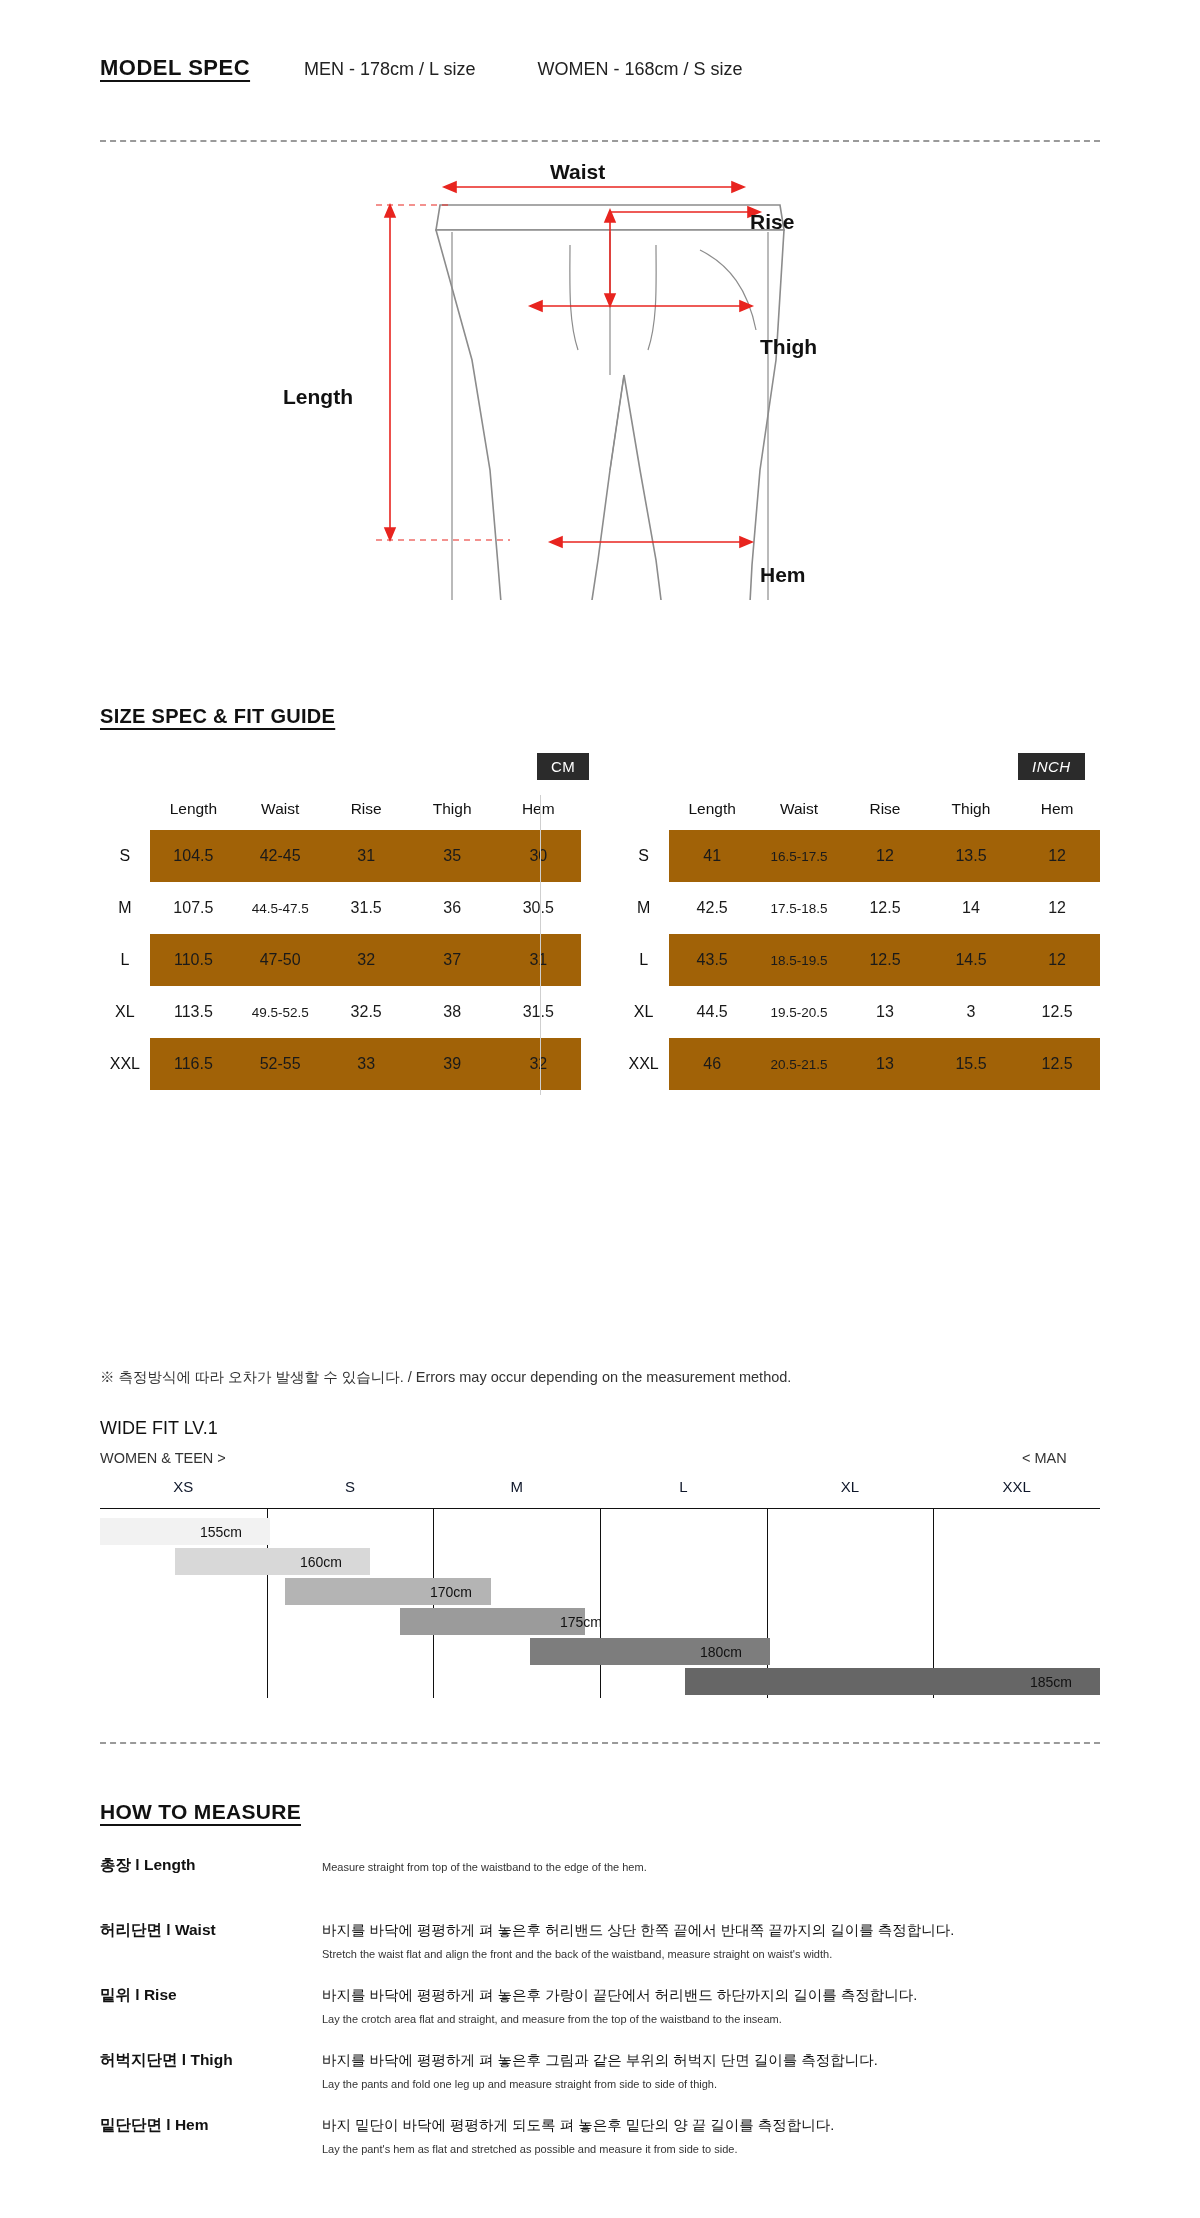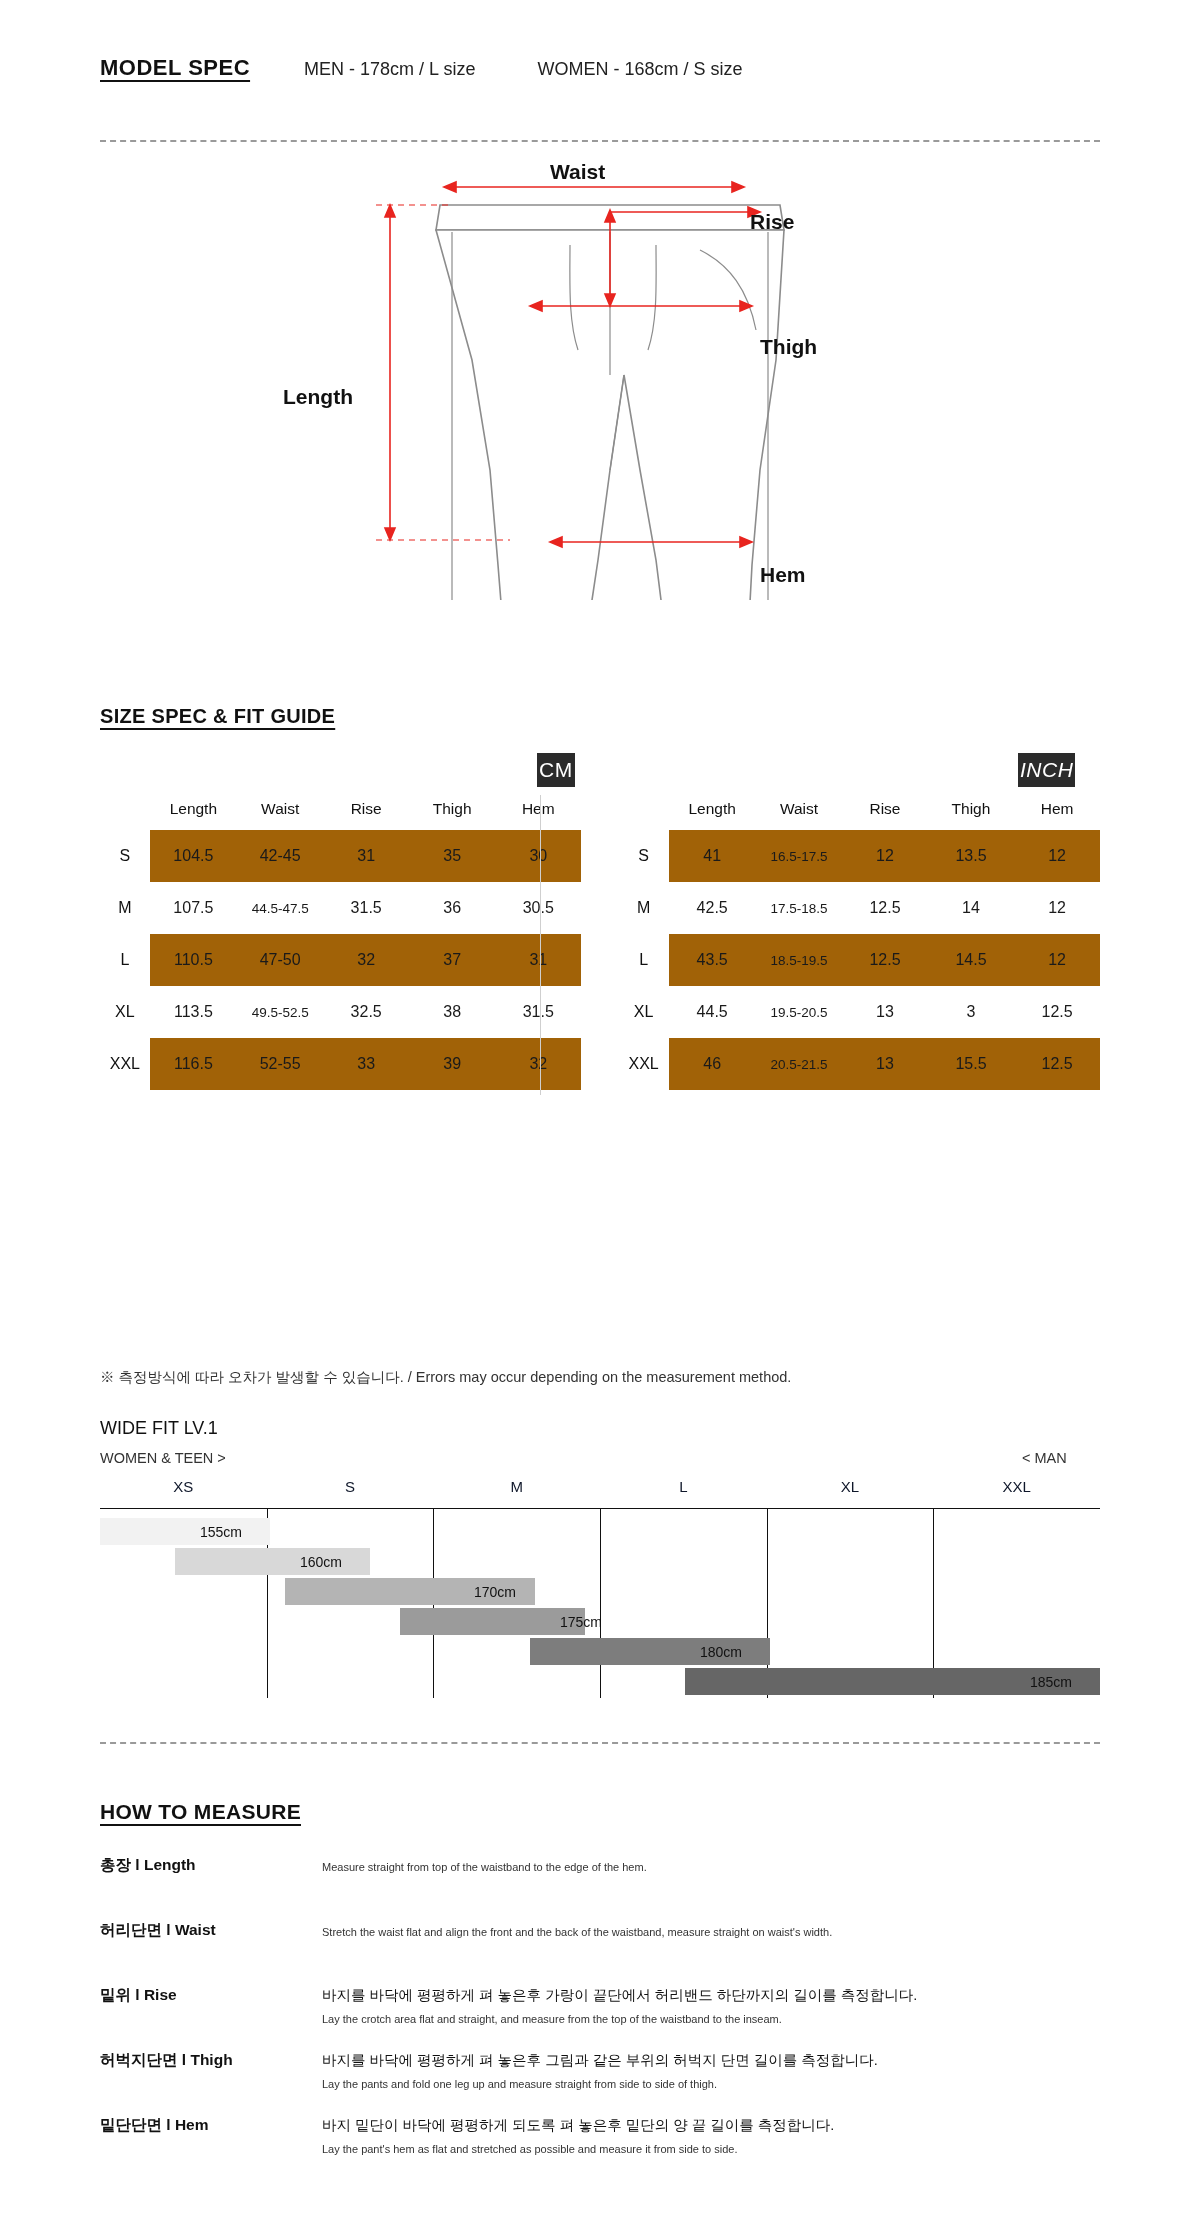--- a/index.html
+++ b/index.html
@@ -40,22 +40,22 @@
   #lbl-thigh{left:660px;top:165px;}
   #lbl-length{left:183px;top:215px;}
   #lbl-hem{left:660px;top:393px;}
 
   
   .sizespec-title{
     position:absolute;left:100px;top:705px;font-size:20px;font-weight:bold;
     text-decoration:underline;text-underline-offset:5px;letter-spacing:.3px;
   }
   .unit-badge{
-    position:absolute;background:#2b2b2b;color:#fff;font-size:21px;
-    padding:5px 2px;letter-spacing:.5px;
+    position:absolute;background:#2b2b2b;color:#fff;font-size:15px;
+    padding:5px 14px;letter-spacing:.5px;
   }
   #badge-cm{left:537px;top:753px;}
   #badge-inch{left:1018px;top:753px;font-style:italic;}
 
   .tables{position:absolute;left:100px;top:788px;width:1000px;display:flex;}
   .tblwrap{position:relative;}
   .tbl{border-collapse:collapse;}
   .tbl td,.tbl th{
     text-align:center;font-weight:normal;color:#1a1a1a;
   }
@@ -315,21 +315,21 @@
       <div class="fit-col-label" style="left: 710px; top: 0px;">XL</div>
       <div class="fit-vline" style="left: 666.667px;"></div>
       <div class="fit-col-label" style="left: 876.667px; top: 0px;">XXL</div>
       <div class="fit-vline" style="left: 833.333px;"></div>
       <div class="fit-bar" style="left: 0px; top: 40px; width: 170px; background: rgb(242, 242, 242);">
         <span style="margin-left: 100px;">155cm</span>
       </div>
       <div class="fit-bar" style="left: 75px; top: 70px; width: 195px; background: rgb(216, 216, 216);">
         <span style="margin-left: 125px;">160cm</span>
       </div>
-      <div class="fit-bar" style="left: 185px; top: 100px; width: 206px; background: rgb(180, 180, 180); padding-left: 44px;">
+      <div class="fit-bar" style="left: 185px; top: 100px; width: 206px; background: rgb(180, 180, 180);">
         <span style="margin-left: 145px;">170cm</span>
       </div>
       <div class="fit-bar" style="left: 300px; top: 130px; width: 185px; background: rgb(155, 155, 155);">
         <span style="margin-left: 160px;">175cm</span>
       </div>
       <div class="fit-bar" style="left: 430px; top: 160px; width: 240px; background: rgb(125, 125, 125);">
         <span style="margin-left: 170px;">180cm</span>
       </div>
       <div class="fit-bar" style="left: 585px; top: 190px; width: 415px; background: rgb(102, 102, 102);">
         <span style="margin-left: 345px;">185cm</span>
@@ -342,20 +342,21 @@
   <div id="htm-rows">
       <div class="htm-row" style="top: 1855px;">
         <div class="term">총장 l Length</div>
         <div class="desc">
           <div class="en">Measure straight from top of the waistband to the edge of the hem.</div>
         </div>
       </div>
       <div class="htm-row" style="top: 1920px;">
         <div class="term">허리단면 l Waist</div>
         <div class="desc">
+          <div class="kr">바지를 바닥에 평평하게 펴 놓은후 허리밴드 상단 한쪽 끝에서 반대쪽 끝까지의 길이를 측정합니다.</div>
           <div class="en">Stretch the waist flat and align the front and the back of the waistband, measure straight on waist's width.</div>
         </div>
       </div>
       <div class="htm-row" style="top: 1985px;">
         <div class="term">밑위 l Rise</div>
         <div class="desc">
           <div class="kr">바지를 바닥에 평평하게 펴 놓은후 가랑이 끝단에서 허리밴드 하단까지의 길이를 측정합니다.</div>
           <div class="en">Lay the crotch area flat and straight, and measure from the top of the waistband to the inseam.</div>
         </div>
       </div>

